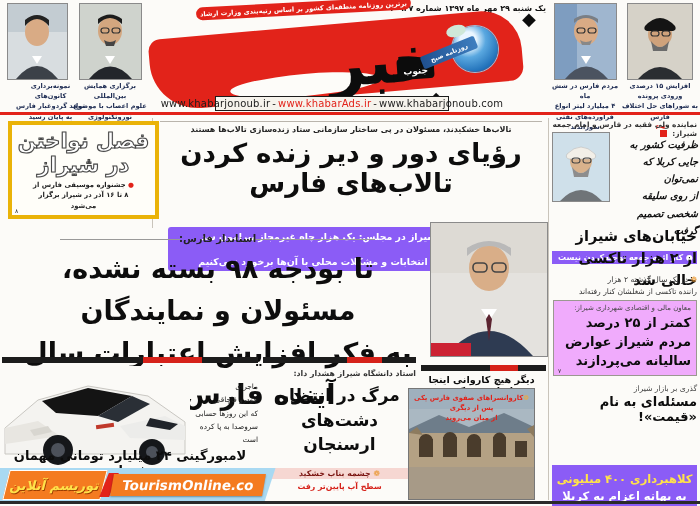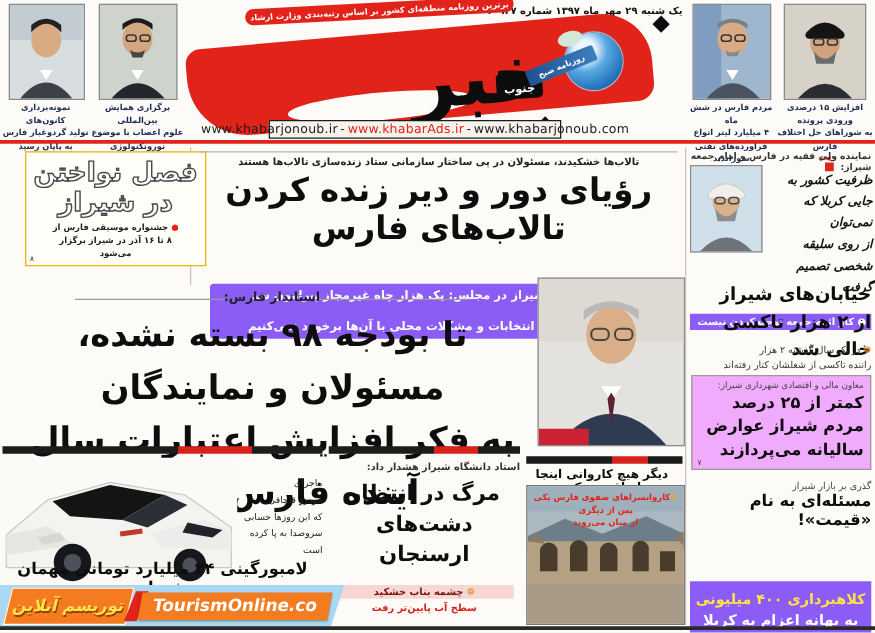--- a/index.html
+++ b/index.html
@@ -32,21 +32,21 @@
   <div class="abs photo-frame" style="left:7px;top:3px;width:59px;height:75px;">
     <svg width="59" height="75" viewBox="0 0 59 75">
       <rect width="59" height="75" fill="#d8dde0"></rect>
         <rect width="59" height="28" fill="#c3ccd2"></rect>
       <ellipse cx="29" cy="28" rx="12" ry="14" fill="#d9ab85"></ellipse>
       <path d="M17 22 q12 -14 24 0 l0 -6 q-12 -10 -24 0 z" fill="#222"></path>
       <path d="M8 75 q21 -26 42 0 z" fill="#3c4148"></path>
         <path d="M24 52 l5 8 5 -8 z" fill="#fff"></path>
     </svg>
   </div>
-  <div class="abs cap rtl" style="left:0px;top:81px;width:73px;">
+  <div class="abs cap rtl" style="left:0px;top:81px;width:73px;padding-left:14px;">
     <div>نمونه‌برداری کانون‌های</div>
     <div>تولید گردوغبار فارس</div>
     <div>به پایان رسید</div>
     <div><span class="tiny-red-arrow">◄</span><span class="pref">۶</span></div>
   </div>
 
   <div class="abs photo-frame" style="left:79px;top:3px;width:61px;height:75px;">
     <svg width="61" height="75" viewBox="0 0 61 75">
       <rect width="61" height="75" fill="#cfd3cd"></rect>
       <ellipse cx="30" cy="27" rx="12" ry="14" fill="#d3a67f"></ellipse>
@@ -133,21 +133,21 @@
     <div>ورودی پرونده</div>
     <div>به شوراهای حل اختلاف فارس</div>
     <div><span class="tiny-red-arrow">◄</span><span class="pref">۶</span></div>
   </div>
 
   <div class="abs" style="left:0;top:112px;width:700px;height:3px;background:#e2231a;"></div>
 
   <div class="abs sep-v" style="left:548px;top:118px;height:382px;"></div>
   <div class="abs sep-v" style="left:152px;top:118px;height:110px;"></div>
 
-  <div class="abs rtl" style="left:20px;top:121px;width:143px;height:90px;border:1px solid #eab308;background:#fffef9;">
+  <div class="abs rtl" style="left:8px;top:121px;width:143px;height:90px;border:4px solid #eab308;background:#fffef9;">
     <div class="c outline-title" style="font-size:21px;margin-top:4px;line-height:1.15;">
       <div>فصل نواختن</div>
       <div>در شیراز</div>
     </div>
     <div class="c" style="font-size:6.8px;font-weight:bold;color:#222;margin-top:3px;padding:0 21px;line-height:1.5;">
       <span style="color:#e2231a;">●</span>
       <span>جشنواره موسیقی فارس از ۸ تا ۱۶ آذر در شیراز برگزار می‌شود</span>
     </div>
     <div style="position:absolute;left:3px;bottom:1px;font-size:6px;color:#333;">۸</div>
   </div>
@@ -267,21 +267,21 @@
     <div>مرگ در انتظار</div>
     <div>دشت‌های</div>
     <div>ارسنجان</div>
   </div>
   <div class="abs rtl c" style="left:268px;top:468px;width:143px;background:#f6d7d2;font-size:7.8px;font-weight:bold;color:#7a1410;padding:1px 0;">
     <span style="color:#e9952b;">❁ </span><span>چشمه بناب خشکید</span>
   </div>
   <div class="abs rtl c" style="left:268px;top:482px;width:143px;font-size:7.8px;font-weight:bold;color:#d6221a;">سطح آب پایین‌تر رفت</div>
 
   <div class="abs rtl c headline-xl" style="left:415px;top:374px;width:133px;font-size:9.6px;">دیگر هیچ کاروانی اینجا اتراق نمی‌کند</div>
-  <div class="abs photo-frame" style="left:421px;top:388px;width:125px;height:110px;border-color:#777;text-decoration:underline;">
+  <div class="abs photo-frame" style="left:408px;top:388px;width:125px;height:110px;border-color:#777;text-decoration:underline;">
     <svg width="125" height="110" viewBox="0 0 125 110">
       <rect width="125" height="48" fill="#9fb0bd"></rect>
       <rect y="20" width="125" height="30" fill="#aab8c2"></rect>
       <path d="M0 40 L30 26 L60 38 L95 24 L125 38 L125 52 L0 52 Z" fill="#6e7d8a"></path>
       <rect y="44" width="125" height="66" fill="#b4a184"></rect>
       <rect y="78" width="125" height="32" fill="#a79a87"></rect>
       <g fill="#4a3c2c">
         <path d="M10 50 h14 v18 h-14 z M10 52 a7 7 0 0 1 14 0"></path>
         <path d="M34 48 h14 v20 h-14 z M34 50 a7 7 0 0 1 14 0"></path>
         <path d="M58 50 h14 v18 h-14 z M58 52 a7 7 0 0 1 14 0"></path>

